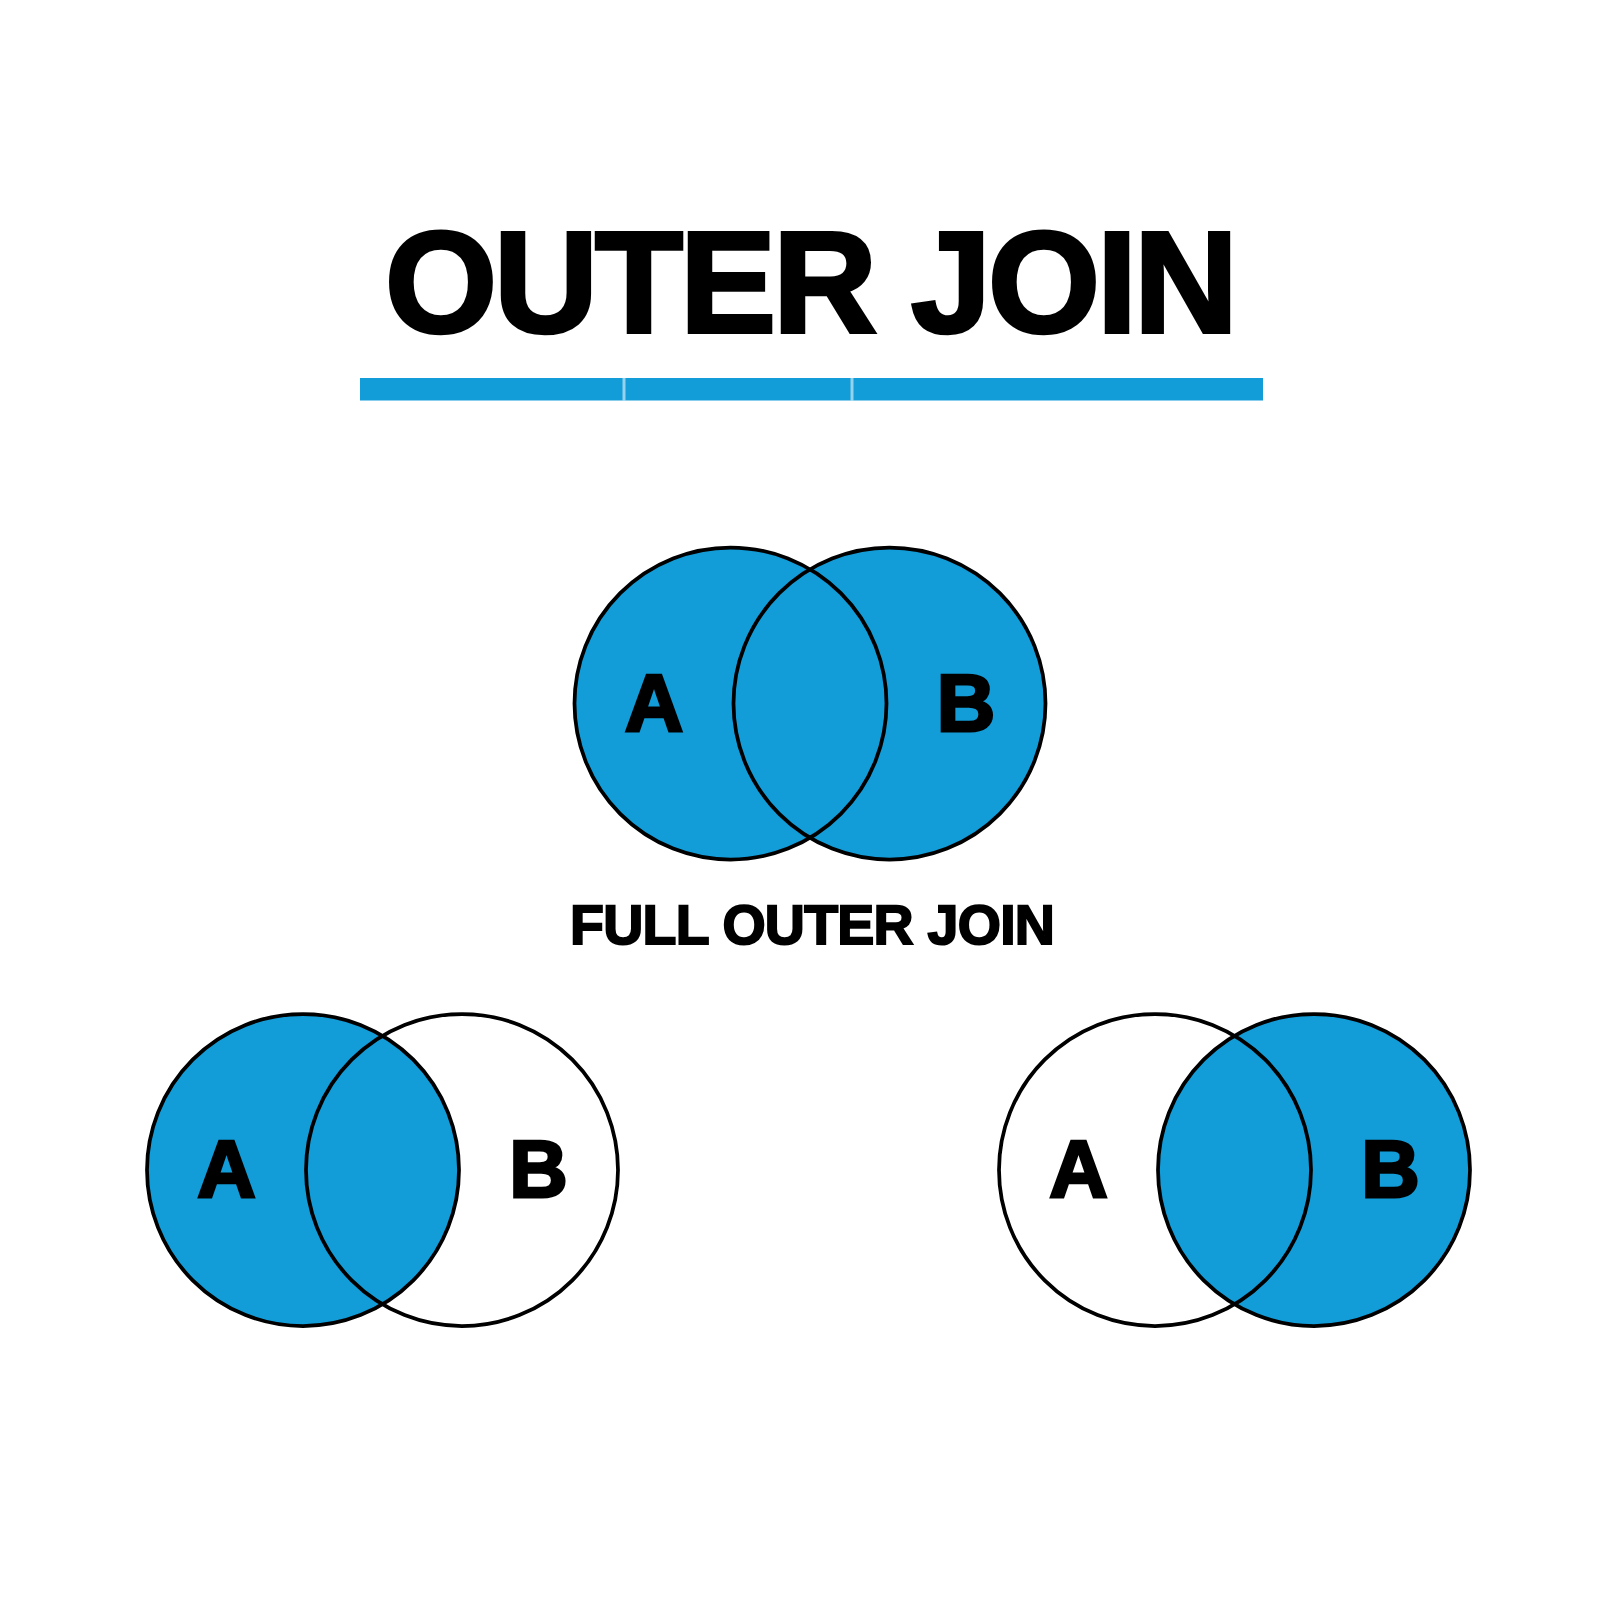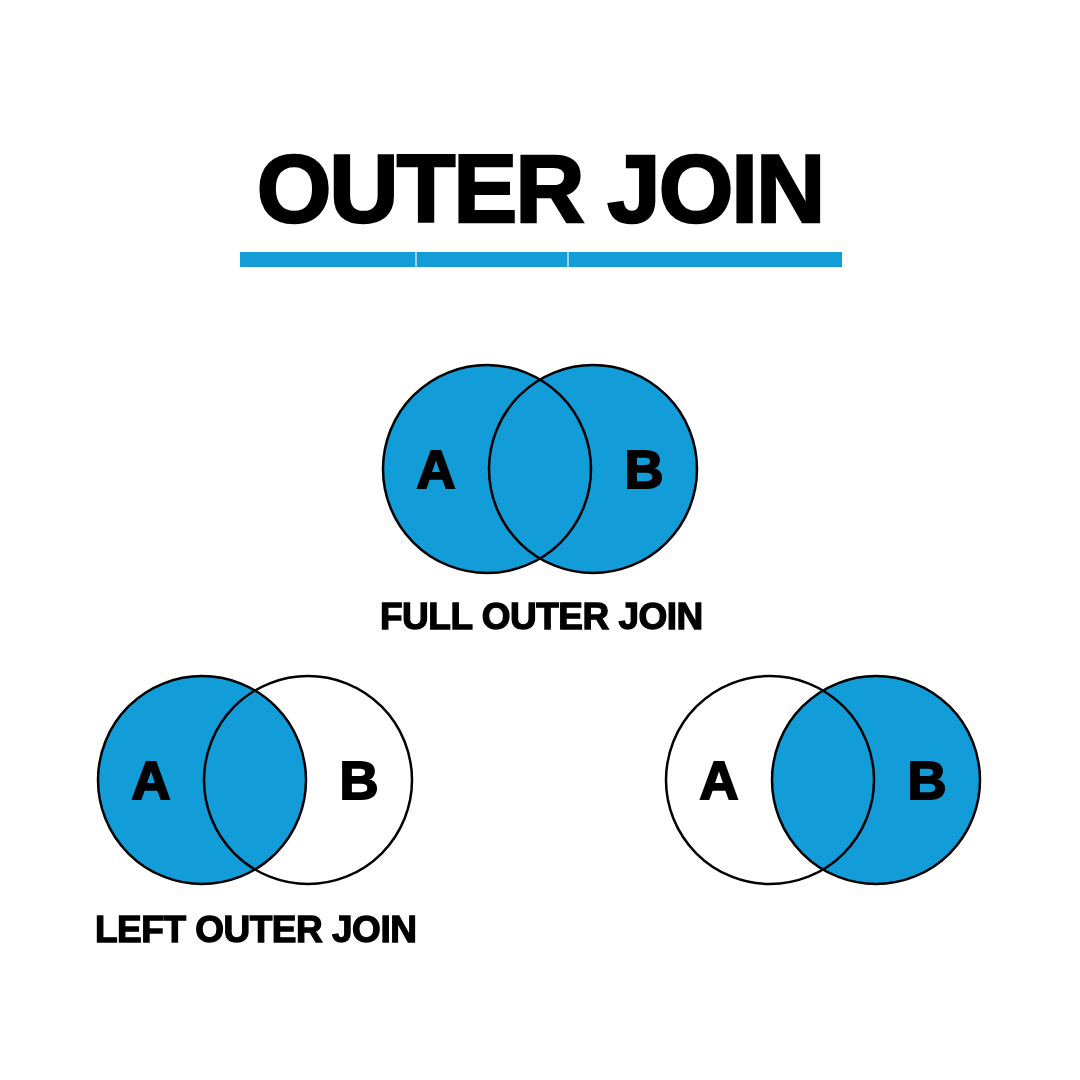--- a/index.html
+++ b/index.html
@@ -110,21 +110,20 @@
 
   <svg class="venn venn-left" viewBox="0 0 320 214">
     <circle cx="107" cy="107" r="104" fill="#129CD8"></circle>
     <circle cx="213" cy="107" r="104" fill="#FFFFFF"></circle>
     <path d="M160 17.5 A104 104 0 0 1 160 196.5 A104 104 0 0 1 160 17.5 Z" fill="#129CD8"></path>
     <circle class="outline" cx="107" cy="107" r="104"></circle>
     <circle class="outline" cx="213" cy="107" r="104"></circle>
     <text x="56" y="107">A</text>
     <text x="264" y="107">B</text>
   </svg>
-  <div class="caption caption-left">LEFT OUTER JOIN</div>
 
   <svg class="venn venn-right" viewBox="0 0 320 214">
     <circle cx="107" cy="107" r="104" fill="#FFFFFF"></circle>
     <circle cx="213" cy="107" r="104" fill="#129CD8"></circle>
     <path d="M160 17.5 A104 104 0 0 1 160 196.5 A104 104 0 0 1 160 17.5 Z" fill="#129CD8"></path>
     <circle class="outline" cx="107" cy="107" r="104"></circle>
     <circle class="outline" cx="213" cy="107" r="104"></circle>
     <text x="56" y="107">A</text>
     <text x="264" y="107">B</text>
   </svg>

